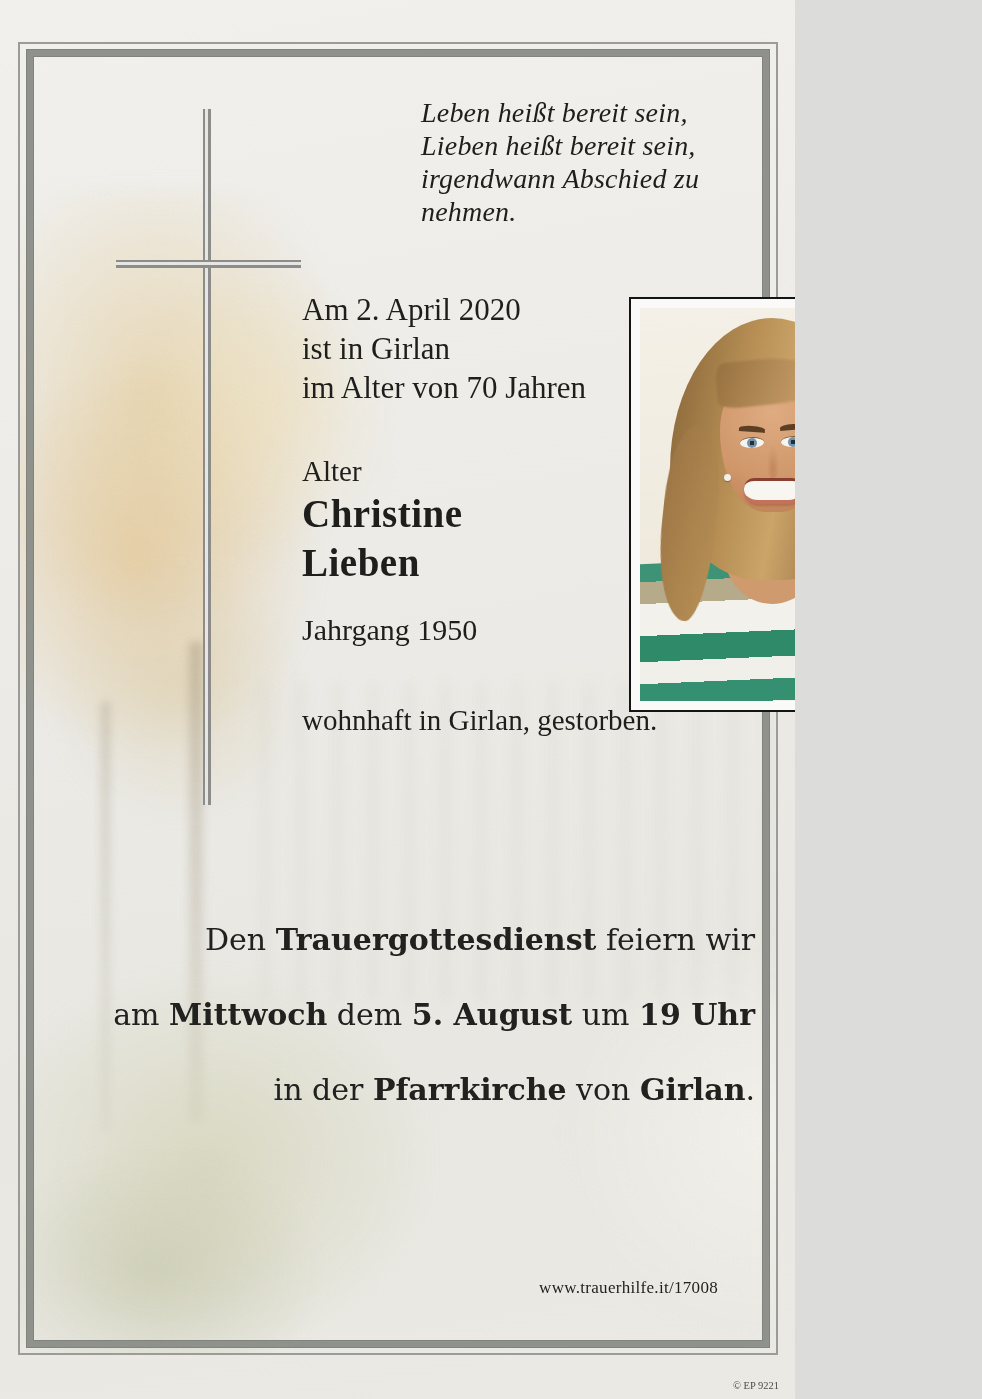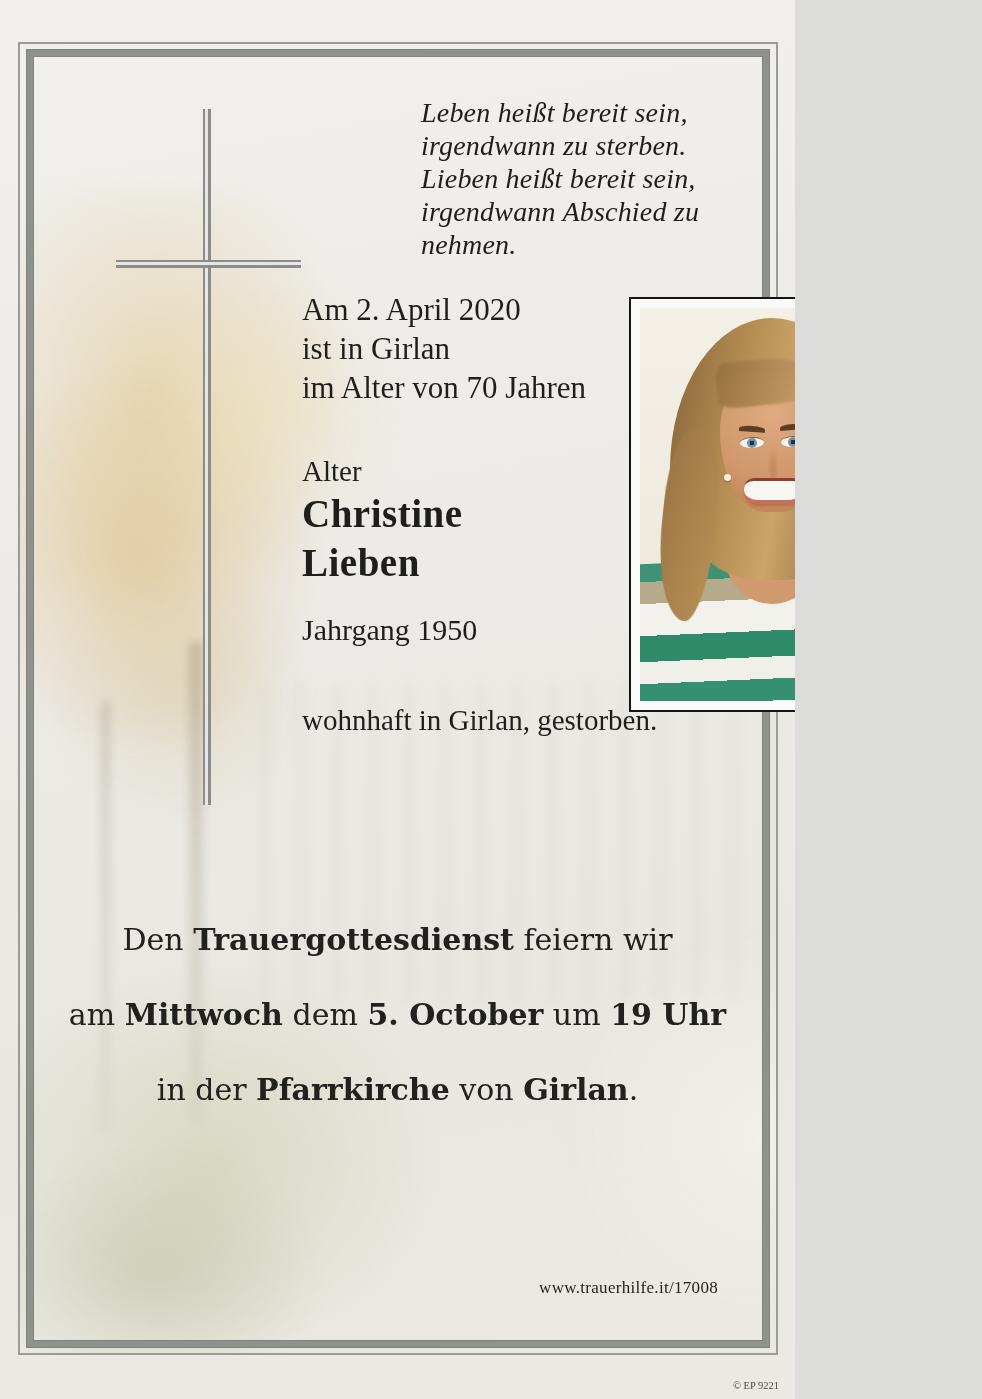--- a/index.html
+++ b/index.html
@@ -43,21 +43,21 @@
     background:linear-gradient(to bottom,#8c8c8a 0 2px,#e6e6e4 2px 5px,#8c8c8a 5px 8px);}
   
   .poem{position:absolute; left:421px; top:96px; font-size:28px; line-height:33px; font-style:italic; letter-spacing:.2px;}
   .notice{position:absolute; left:302px; top:290px; font-size:31px; line-height:39px;}
   .salutation{position:absolute; left:302px; top:455px; font-size:29px;}
   .name{position:absolute; left:302px; top:489px; font-size:39px; line-height:49px; font-weight:bold; letter-spacing:.5px;}
   .birth-year{position:absolute; left:302px; top:613px; font-size:30px;}
   .residence{position:absolute; left:302px; top:704px; font-size:29px;}
   .service{position:absolute; left:40px; right:40px; top:922px; text-align:center;
     font-family:"DejaVu Serif", serif; font-size:30px; color:#21211f;}
-  .service .line{line-height:36px; margin-bottom:39px; white-space:nowrap;}
+  .service .line{line-height:36px; margin-bottom:39px; white-space:nowrap;text-align:right;}
   .service .b{font-weight:bold;}
   .website{position:absolute; right:77px; top:1278px; font-size:17px; letter-spacing:.3px;}
   .copyright{position:absolute; right:16px; top:1371px; font-size:10.5px; color:#4c4c4a;margin-top:9px;}
   
   .photo-frame{position:absolute; left:629px; top:297px; width:286px; height:393px;
     border:2px solid #141414; background:#fafaf8; padding:9px; box-sizing:content-box;}
   .photo{position:relative; width:100%; height:100%; overflow:hidden;
     background:linear-gradient(175deg,#f4f0e7 0%,#efeadd 60%,#ece6d8 100%);}
   .photo div{position:absolute;}
   .p-shirt{left:-12px; right:-12px; top:250px; bottom:-8px; transform:rotate(-2.5deg); z-index:2;
@@ -119,21 +119,20 @@
   </div>
 
   <div class="frame-outer"></div>
   <div class="frame-inner"></div>
 
   <div class="cross-v"></div>
   <div class="cross-h"></div>
 
   <div class="poem">
     <div>Leben heißt bereit sein,</div>
-    <div>irgendwann zu sterben.</div>
     <div>Lieben heißt bereit sein,</div>
     <div>irgendwann Abschied zu nehmen.</div>
   </div>
 
   <div class="notice">
     <div>Am 2. April 2020</div>
     <div>ist in Girlan</div>
     <div>im Alter von 70 Jahren</div>
   </div>
 
@@ -167,20 +166,20 @@
       <div class="p-smile"></div>
       <div class="p-earring l"></div>
       <div class="p-earring r"></div>
       <div class="p-lock l"></div>
       <div class="p-lock r"></div>
     </div>
   </div>
 
   <div class="service">
     <div class="line"><span>Den </span><span class="b">Trauergottesdienst</span><span> feiern wir</span></div>
-    <div class="line"><span>am </span><span class="b">Mittwoch</span><span> dem </span><span class="b">5. October</span><span> um </span><span class="b">19 Uhr</span></div>
+    <div class="line"><span>am </span><span class="b">Mittwoch</span><span> dem </span><span class="b">5. August</span><span> um </span><span class="b">19 Uhr</span></div>
     <div class="line"><span>in der </span><span class="b">Pfarrkirche</span><span> von </span><span class="b">Girlan</span><span>.</span></div>
   </div>
 
   <div class="website">www.trauerhilfe.it/17008</div>
   <div class="copyright">© EP 9221</div>
 
 </div>
 
 </body></html>

